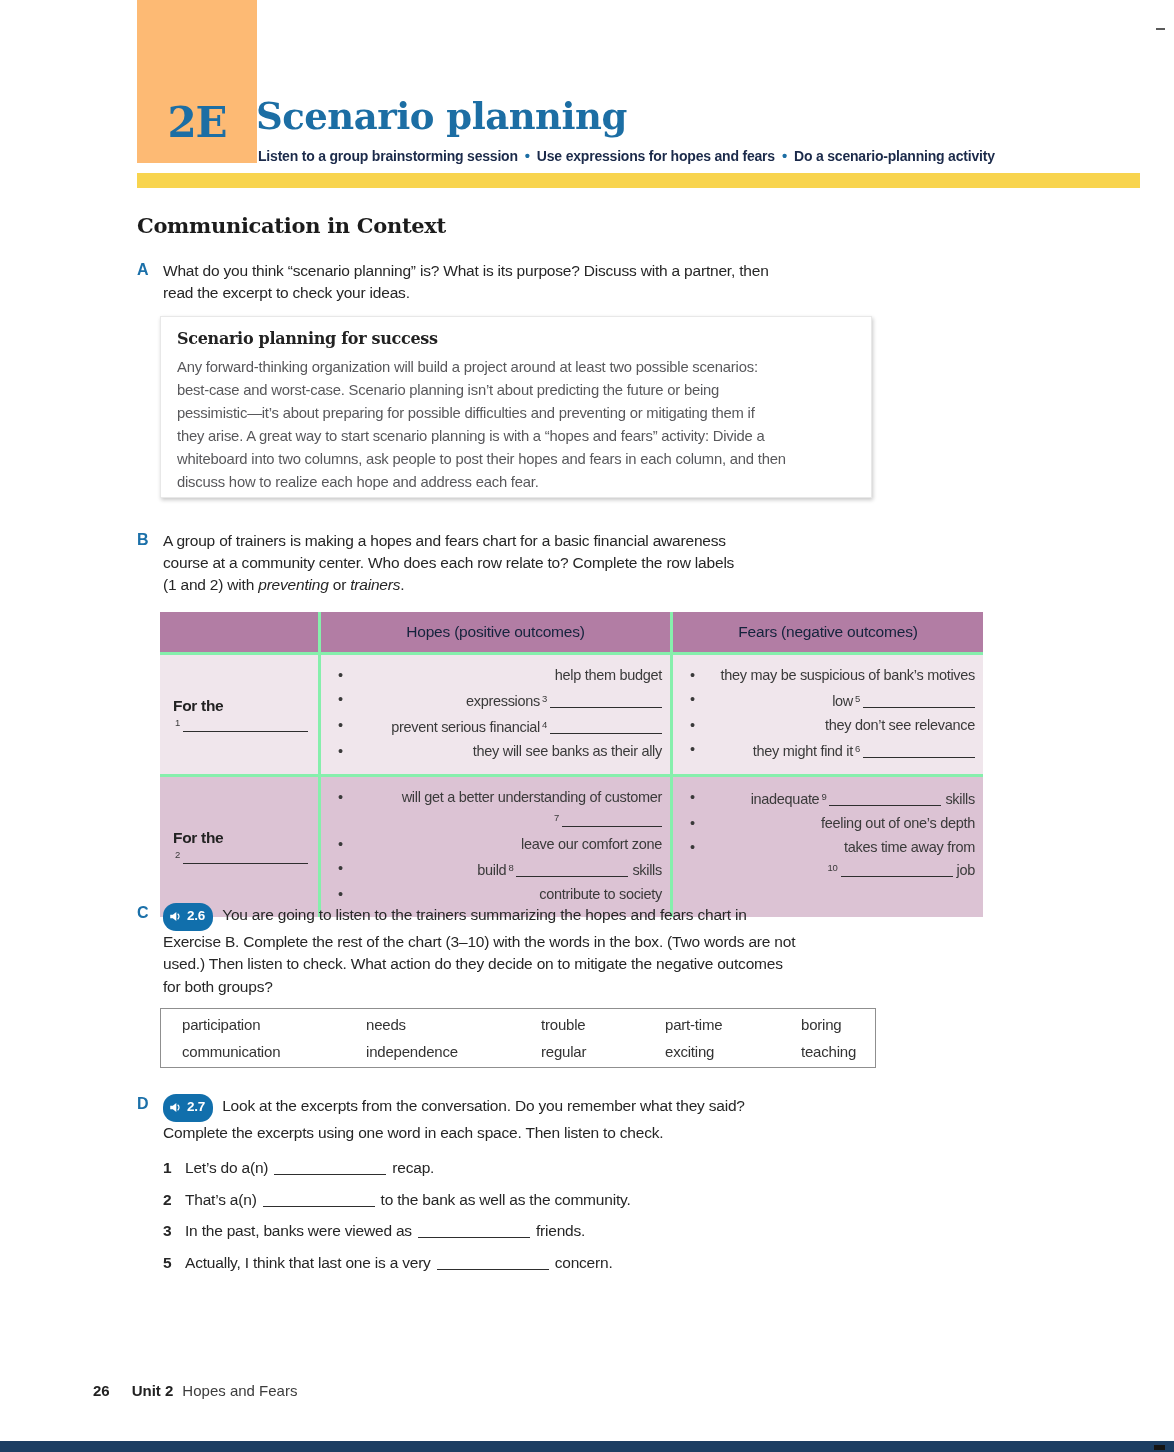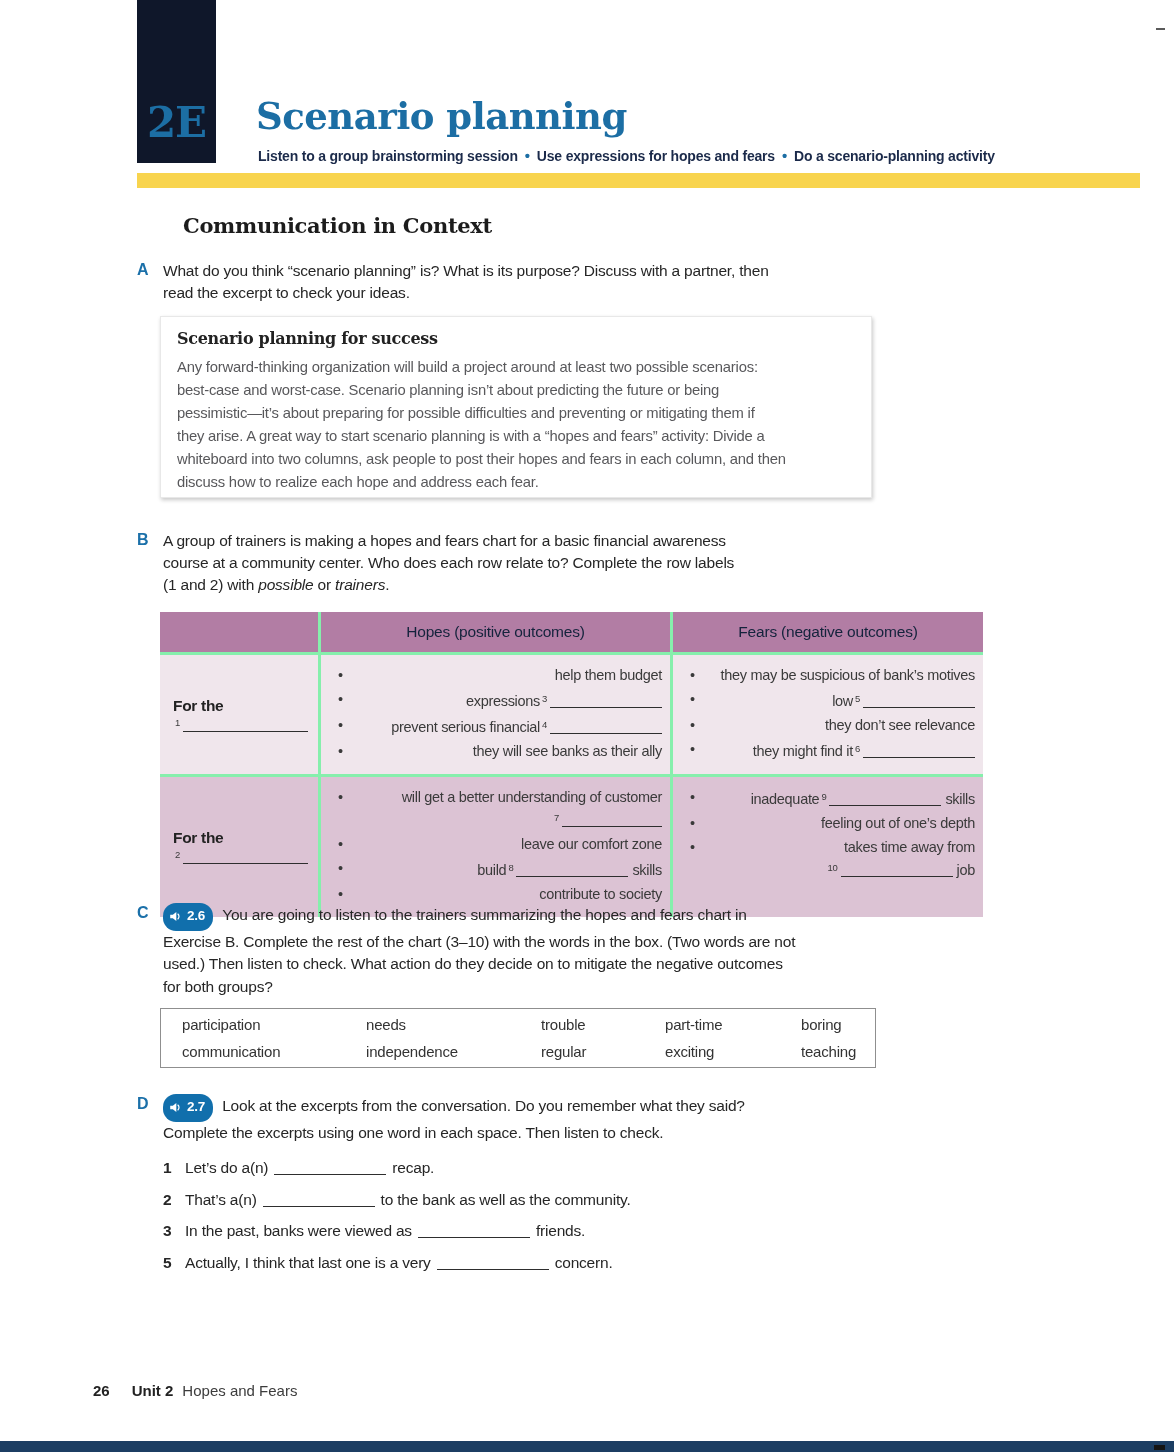--- a/index.html
+++ b/index.html
@@ -5,22 +5,22 @@
   html,body { margin:0; padding:0; }
   body {
     width:1174px; height:1452px; position:relative;
     background:#ffffff; overflow:hidden;
     font-family:"Liberation Sans", sans-serif;
     -webkit-font-smoothing:antialiased;
   }
 
   
   .unit-tab {
-    position:absolute; left:137px; top:0; width:79px; height:163px;
-    background:#0f172a;
+    position:absolute; left:137px; top:0; width:120px; height:163px;
+    background:#fdba74;
   }
   .unit-tab .code {
     position:absolute; bottom:16px; left:0; width:100%;
     text-align:center; font-family:"DejaVu Serif", serif;
     font-weight:bold; font-size:42px; color:#1C6EA4; letter-spacing:-1px;
   }
   .lesson-title {
     position:absolute; left:256px; top:94px;
     font-family:"DejaVu Serif", serif; font-weight:bold;
     font-size:37px; color:#1C6EA4; letter-spacing:-0.5px;
@@ -32,21 +32,21 @@
   .lesson-subtitle .dot { color:#1C6EA4; margin:0 7px; font-size:15px; }
   .yellow-bar {
     position:absolute; left:137px; top:173px; width:1003px; height:15px;
     background:#F8D44E;
   }
 
   
   .section-heading {
     position:absolute; left:137px; top:213px;
     font-family:"DejaVu Serif", serif; font-weight:bold;
-    font-size:21px; color:#1c1c1c; letter-spacing:-0.3px;margin-left:46px;
+    font-size:21px; color:#1c1c1c; letter-spacing:-0.3px;
   }
 
   
   .exercise { position:absolute; left:137px; }
   .ex-label {
     position:absolute; left:0; top:1px;
     color:#1B70A9; font-weight:bold; font-size:16px;
   }
   .ex-body {
     margin-left:26px; font-size:15.5px; color:#262626;
@@ -160,21 +160,21 @@
   <div class="excerpt-line">whiteboard into two columns, ask people to post their hopes and fears in each column, and then</div>
   <div class="excerpt-line">discuss how to realize each hope and address each fear.</div>
 </div>
 
 <div class="exercise" style="top:530px;">
   <span class="ex-label">B</span>
   <div class="ex-body">
     <div>A group of trainers is making a hopes and fears chart for a basic financial awareness</div>
     <div>course at a community center. Who does each row relate to? Complete the row labels</div>
     <div>
-      <span>(1 and 2) with </span><i>possible</i><span> or </span><i>trainers</i><span>.</span>
+      <span>(1 and 2) with </span><i>preventing</i><span> or </span><i>trainers</i><span>.</span>
     </div>
   </div>
 </div>
 
 <div class="hf-table">
 
   <div class="hf-head"></div>
   <div class="hf-head">Hopes (positive outcomes)</div>
   <div class="hf-head">Fears (negative outcomes)</div>
 

